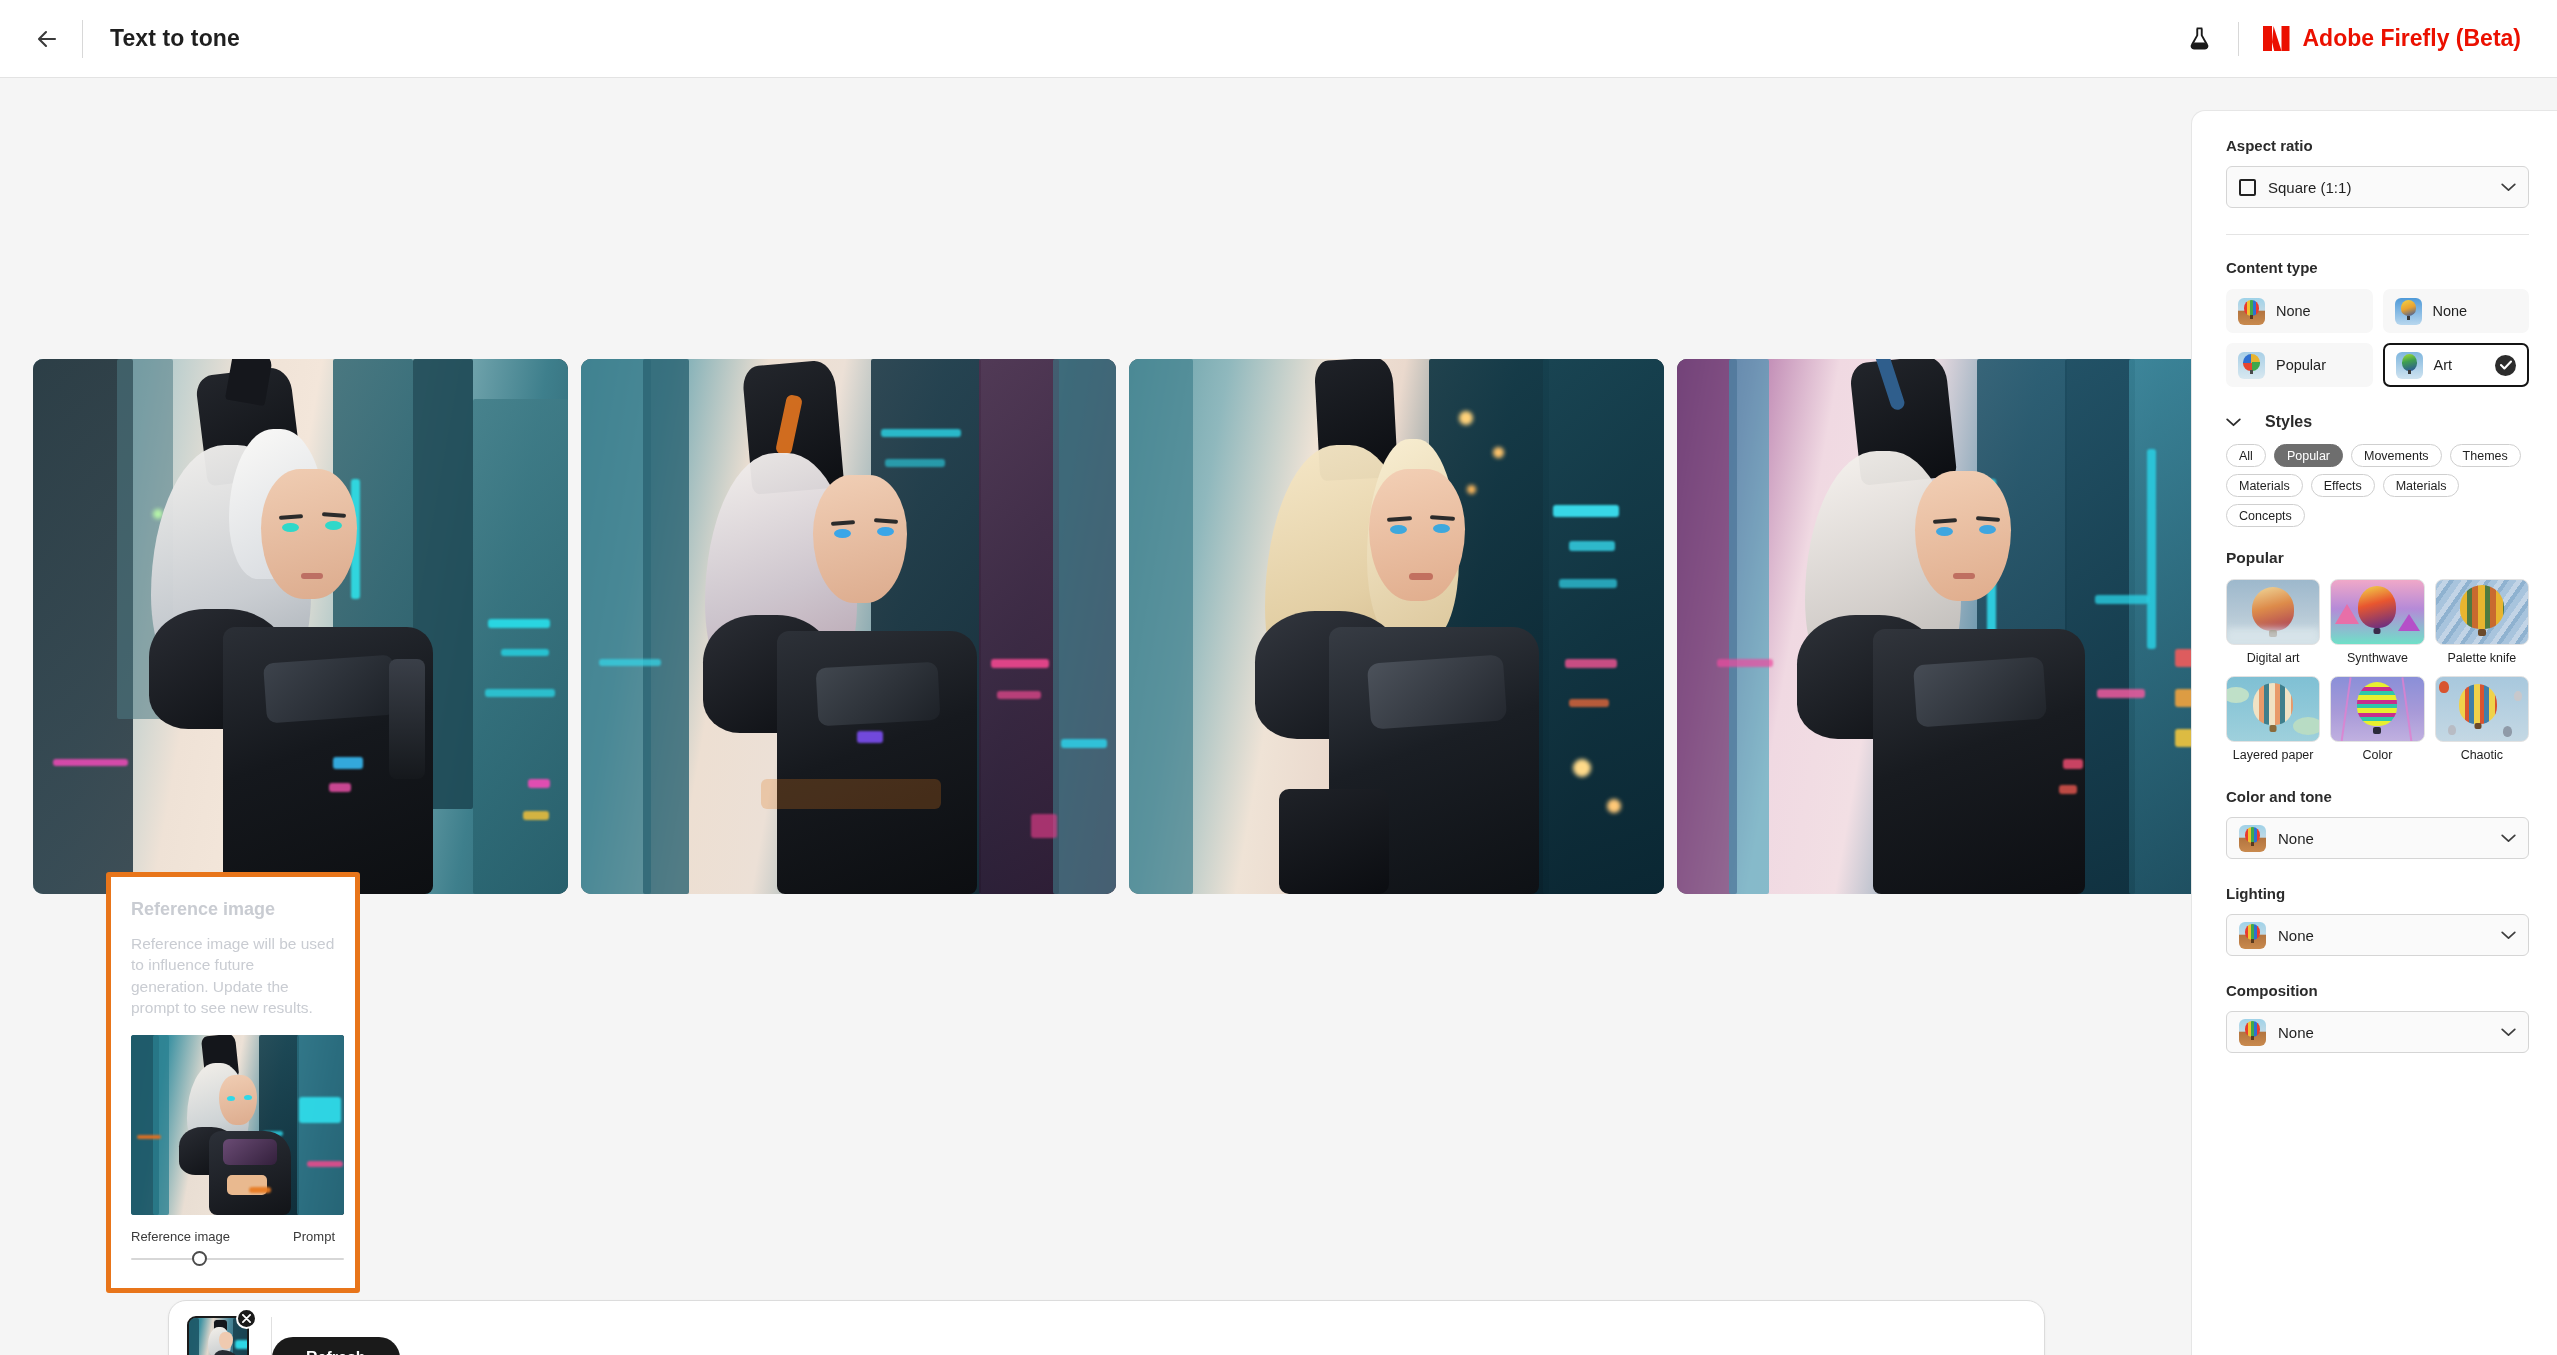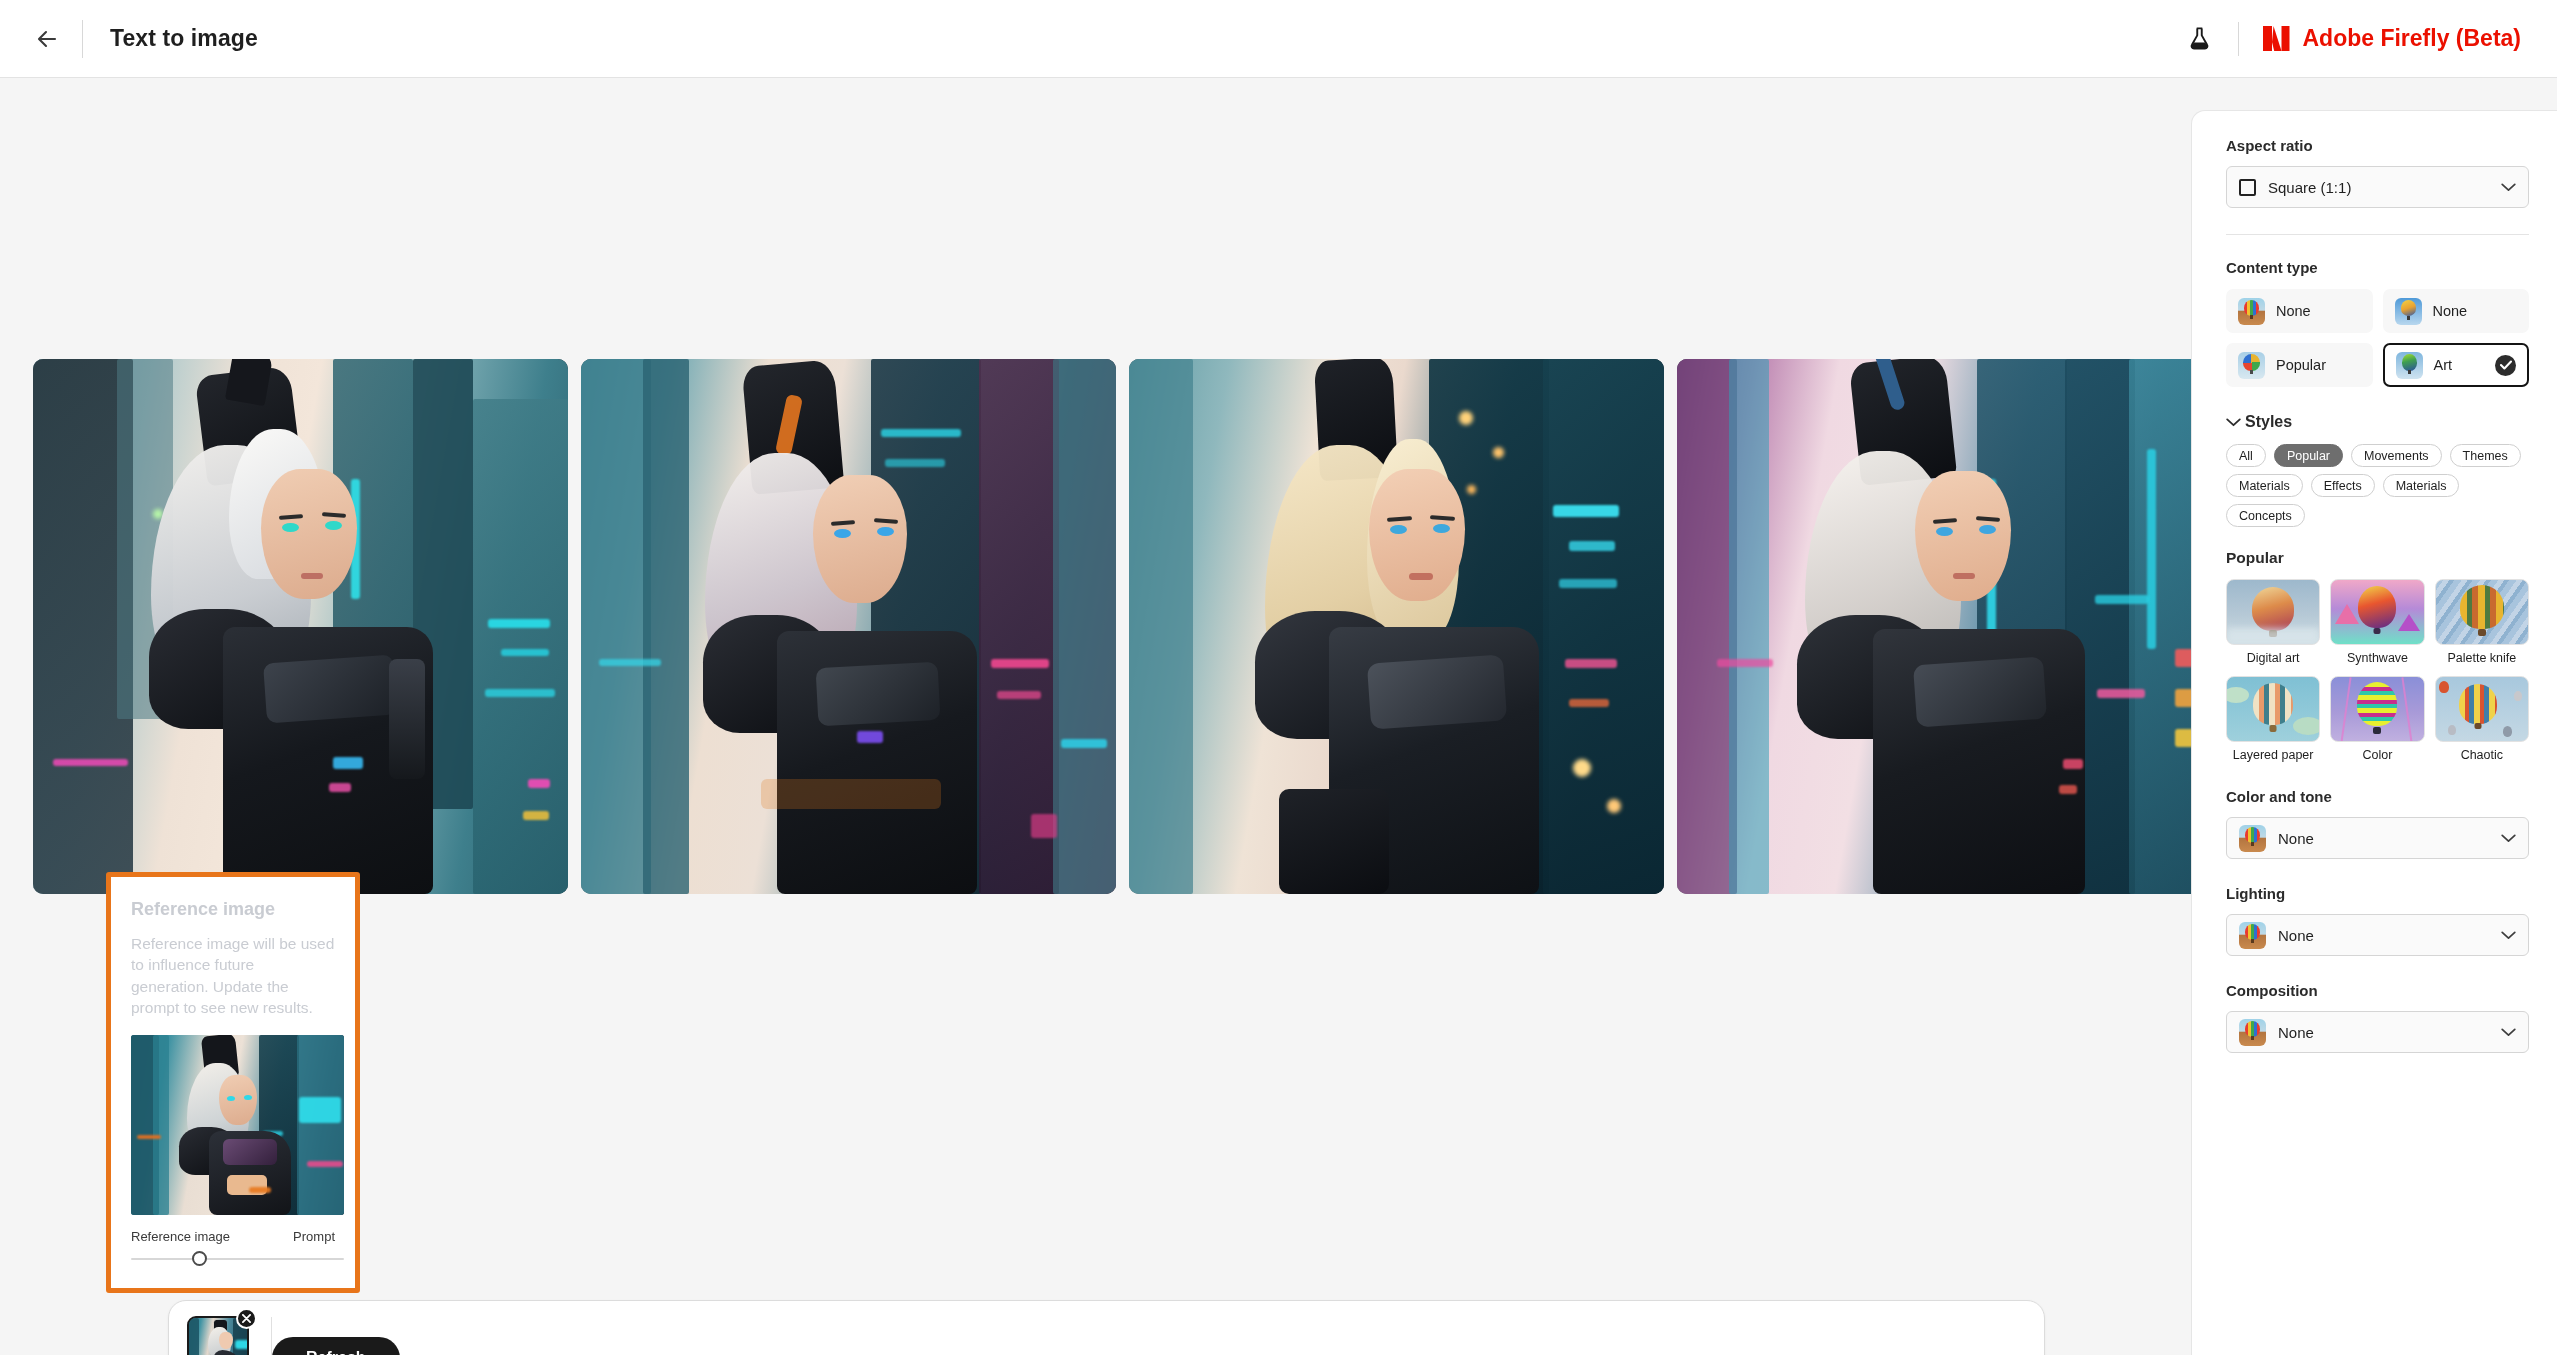--- a/index.html
+++ b/index.html
@@ -139,21 +139,21 @@
     display: flex; align-items: center; padding: 0 11px; gap: 11px; cursor: pointer;
     font-size: 14.5px; color: #1f1f1f;
   }
   .ct-item.selected { background: #ffffff; border: 2.5px solid #141414; }
   .ct-thumb { width: 27px; height: 27px; border-radius: 6px; overflow: hidden; position: relative; flex: none; }
   .ct-check {
     margin-left: auto; width: 21px; height: 21px; border-radius: 50%; background: #2c2c2c;
     color: #fff; font-size: 12px; display: flex; align-items: center; justify-content: center;
   }
 
-  .styles-head { display: flex; align-items: center; gap: 4px; cursor: pointer; }
+  .styles-head { display: flex; align-items: center; gap: 24px; cursor: pointer; }
   .styles-head .sec-label { font-size: 16px; }
   .filters { margin-top: 13px; display: flex; flex-wrap: wrap; gap: 7px 8px; }
   .pill {
     height: 23px; padding: 0 12px; border-radius: 12px; border: 1px solid #cfcfcf;
     background: #fff; font-size: 12.5px; color: #1f1f1f; display: flex;
     align-items: center; cursor: pointer; white-space: nowrap;
   }
   .pill.active { background: #6e6e6e; color: #fff; border-color: #6e6e6e; }
   .sub-label { font-size: 15.5px; font-weight: 700; color: #2b2b2b; margin-top: 22px; }
   .style-grid { margin-top: 12px; display: grid; grid-template-columns: repeat(3, 1fr); gap: 11px 10px; }
@@ -168,21 +168,21 @@
 </head>
 <body>
 
 <div class="topbar">
   <div class="back-btn">
     <svg width="24" height="24" viewBox="0 0 24 24">
       <path d="M20 12H5M11 5l-7 7 7 7" fill="none" stroke="#3a3a3a" stroke-width="2.1" stroke-linecap="round" stroke-linejoin="round"></path>
     </svg>
   </div>
   <div class="tb-divider"></div>
-  <div class="tb-title">Text to image</div>
+  <div class="tb-title">Text to tone</div>
 
   <div class="tb-right">
     <div class="beaker">
       <svg width="27" height="27" viewBox="0 0 24 24">
         <path d="M9.5 3h5M10 3v6.2L5.3 17.6A2.2 2.2 0 0 0 7.2 21h9.6a2.2 2.2 0 0 0 1.9-3.4L14 9.2V3" fill="none" stroke="#1a1a1a" stroke-width="1.7" stroke-linejoin="round"></path>
         <path d="M7.1 15.5h9.8L18.7 18A2.2 2.2 0 0 1 16.8 21H7.2A2.2 2.2 0 0 1 5.3 18z" fill="#1a1a1a"></path>
       </svg>
     </div>
     <div class="tb-divider2"></div>
     <div class="brand">

